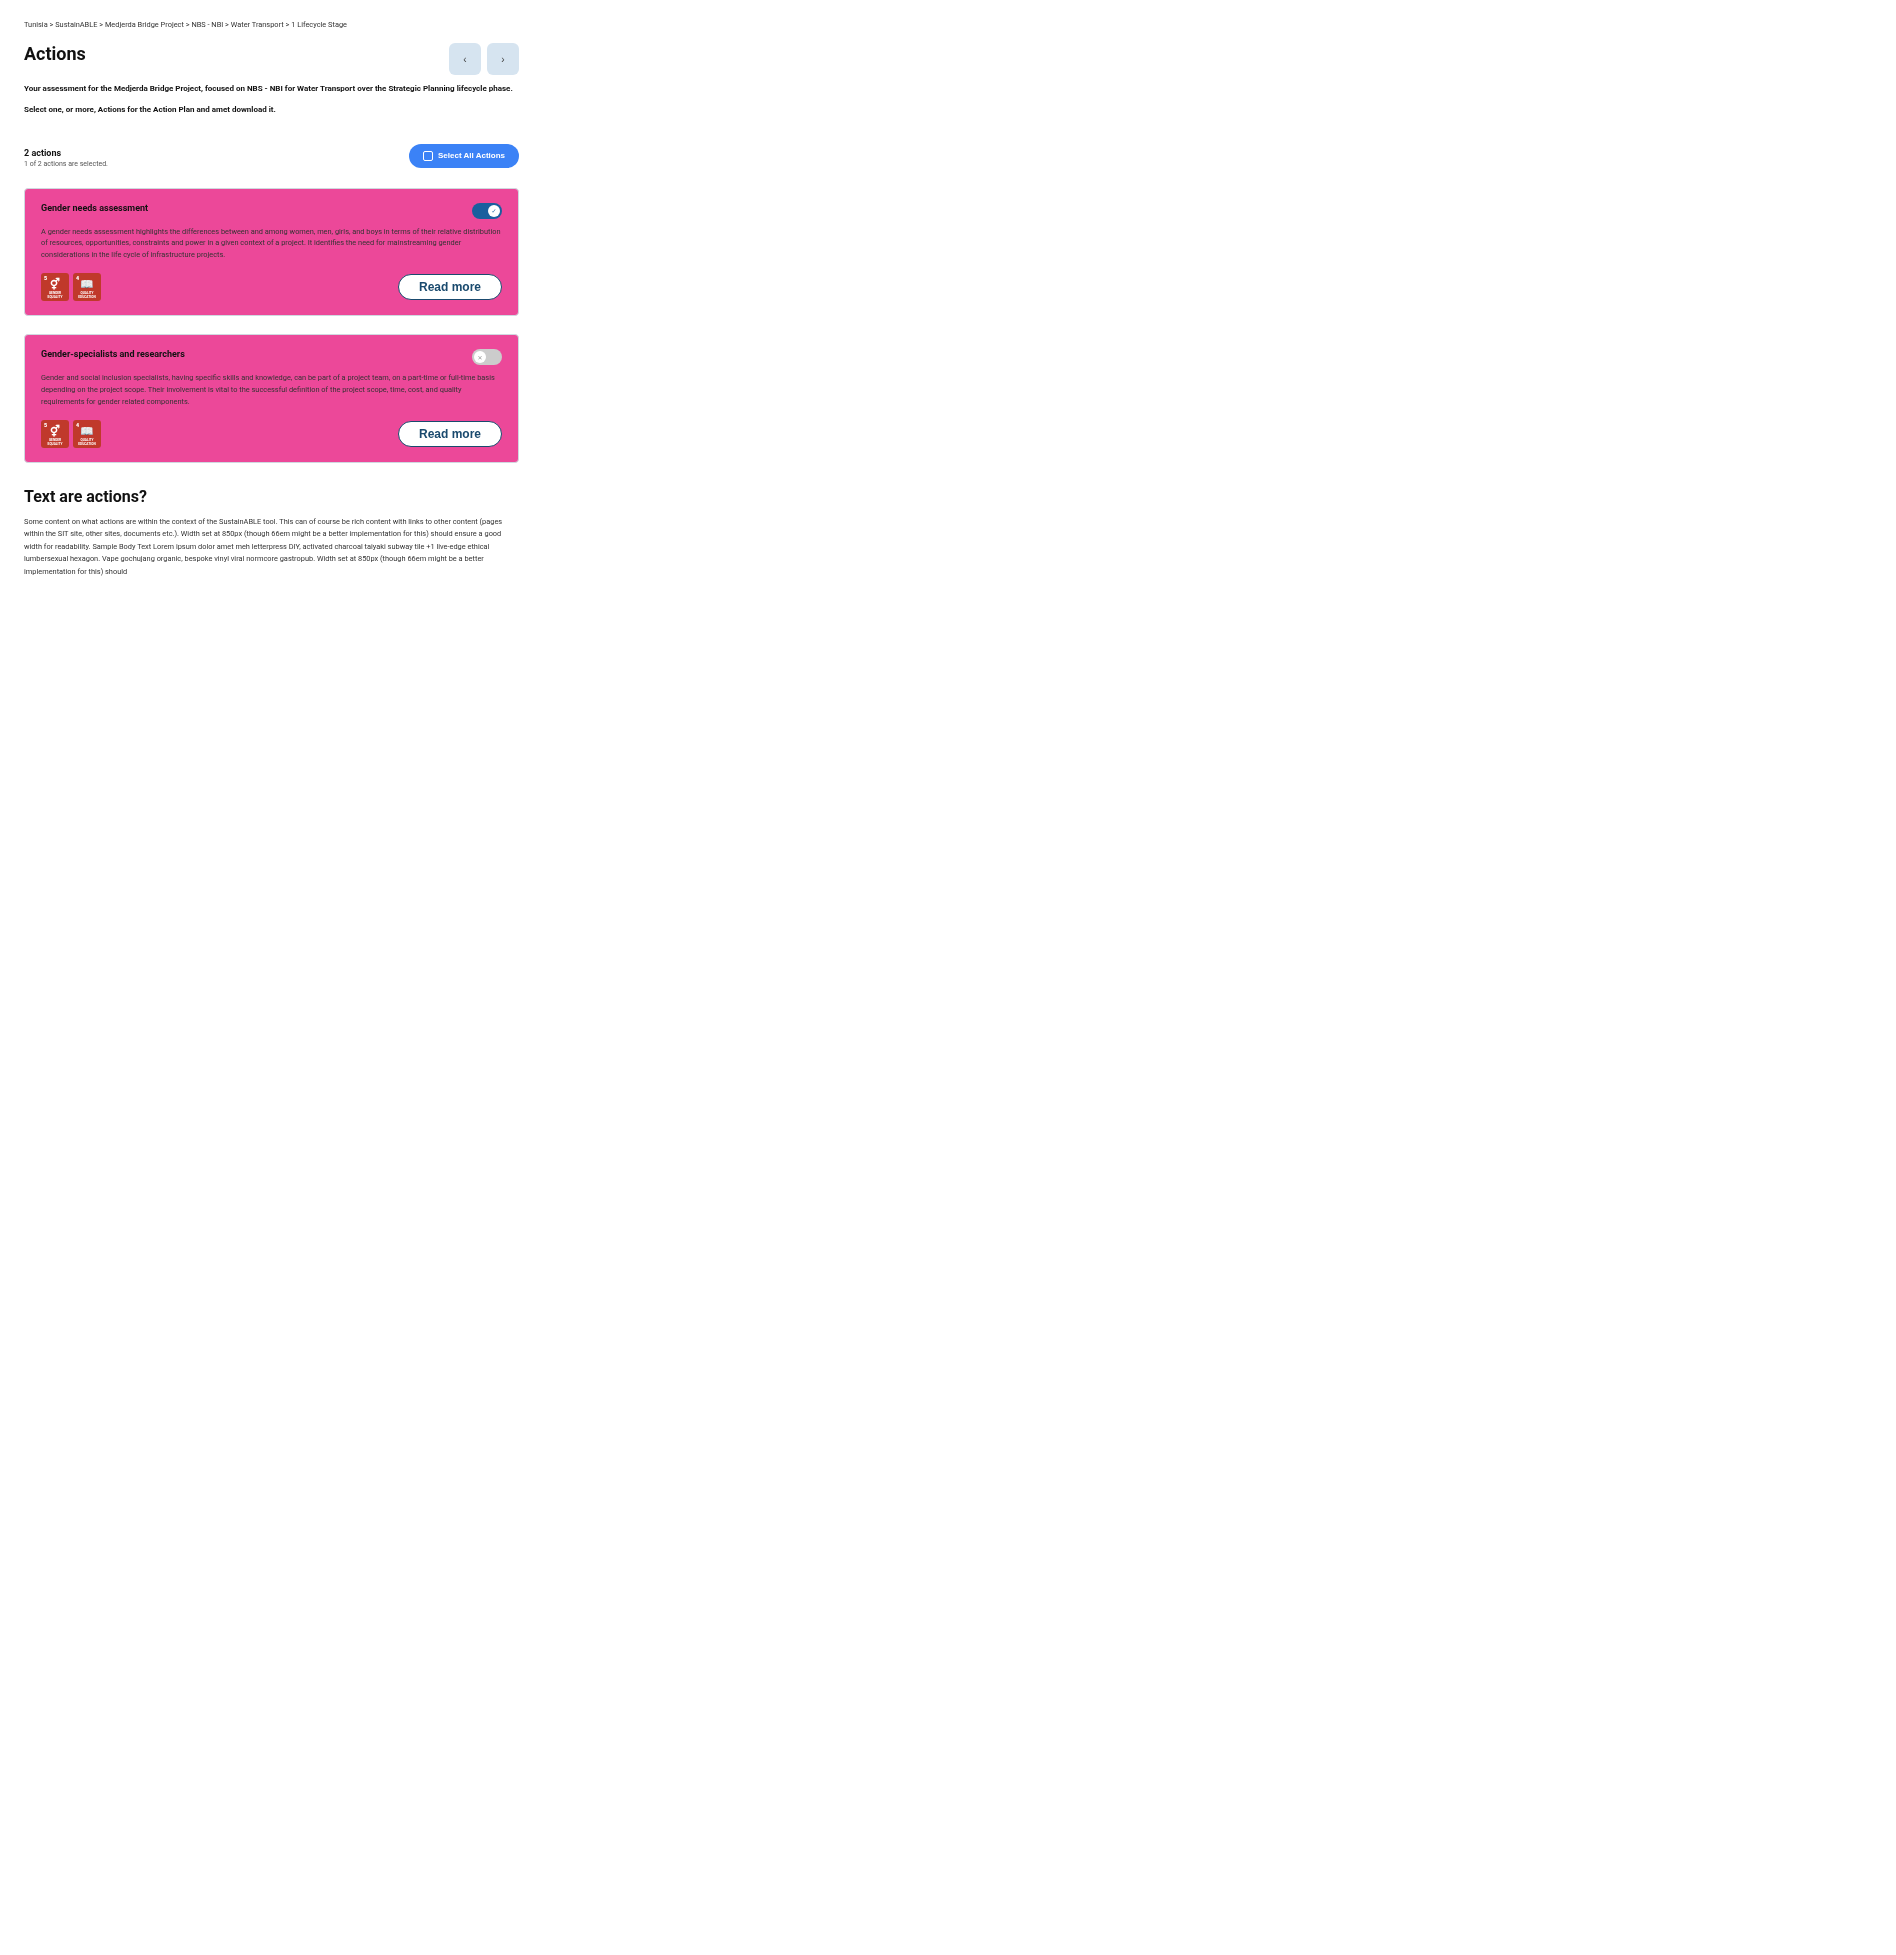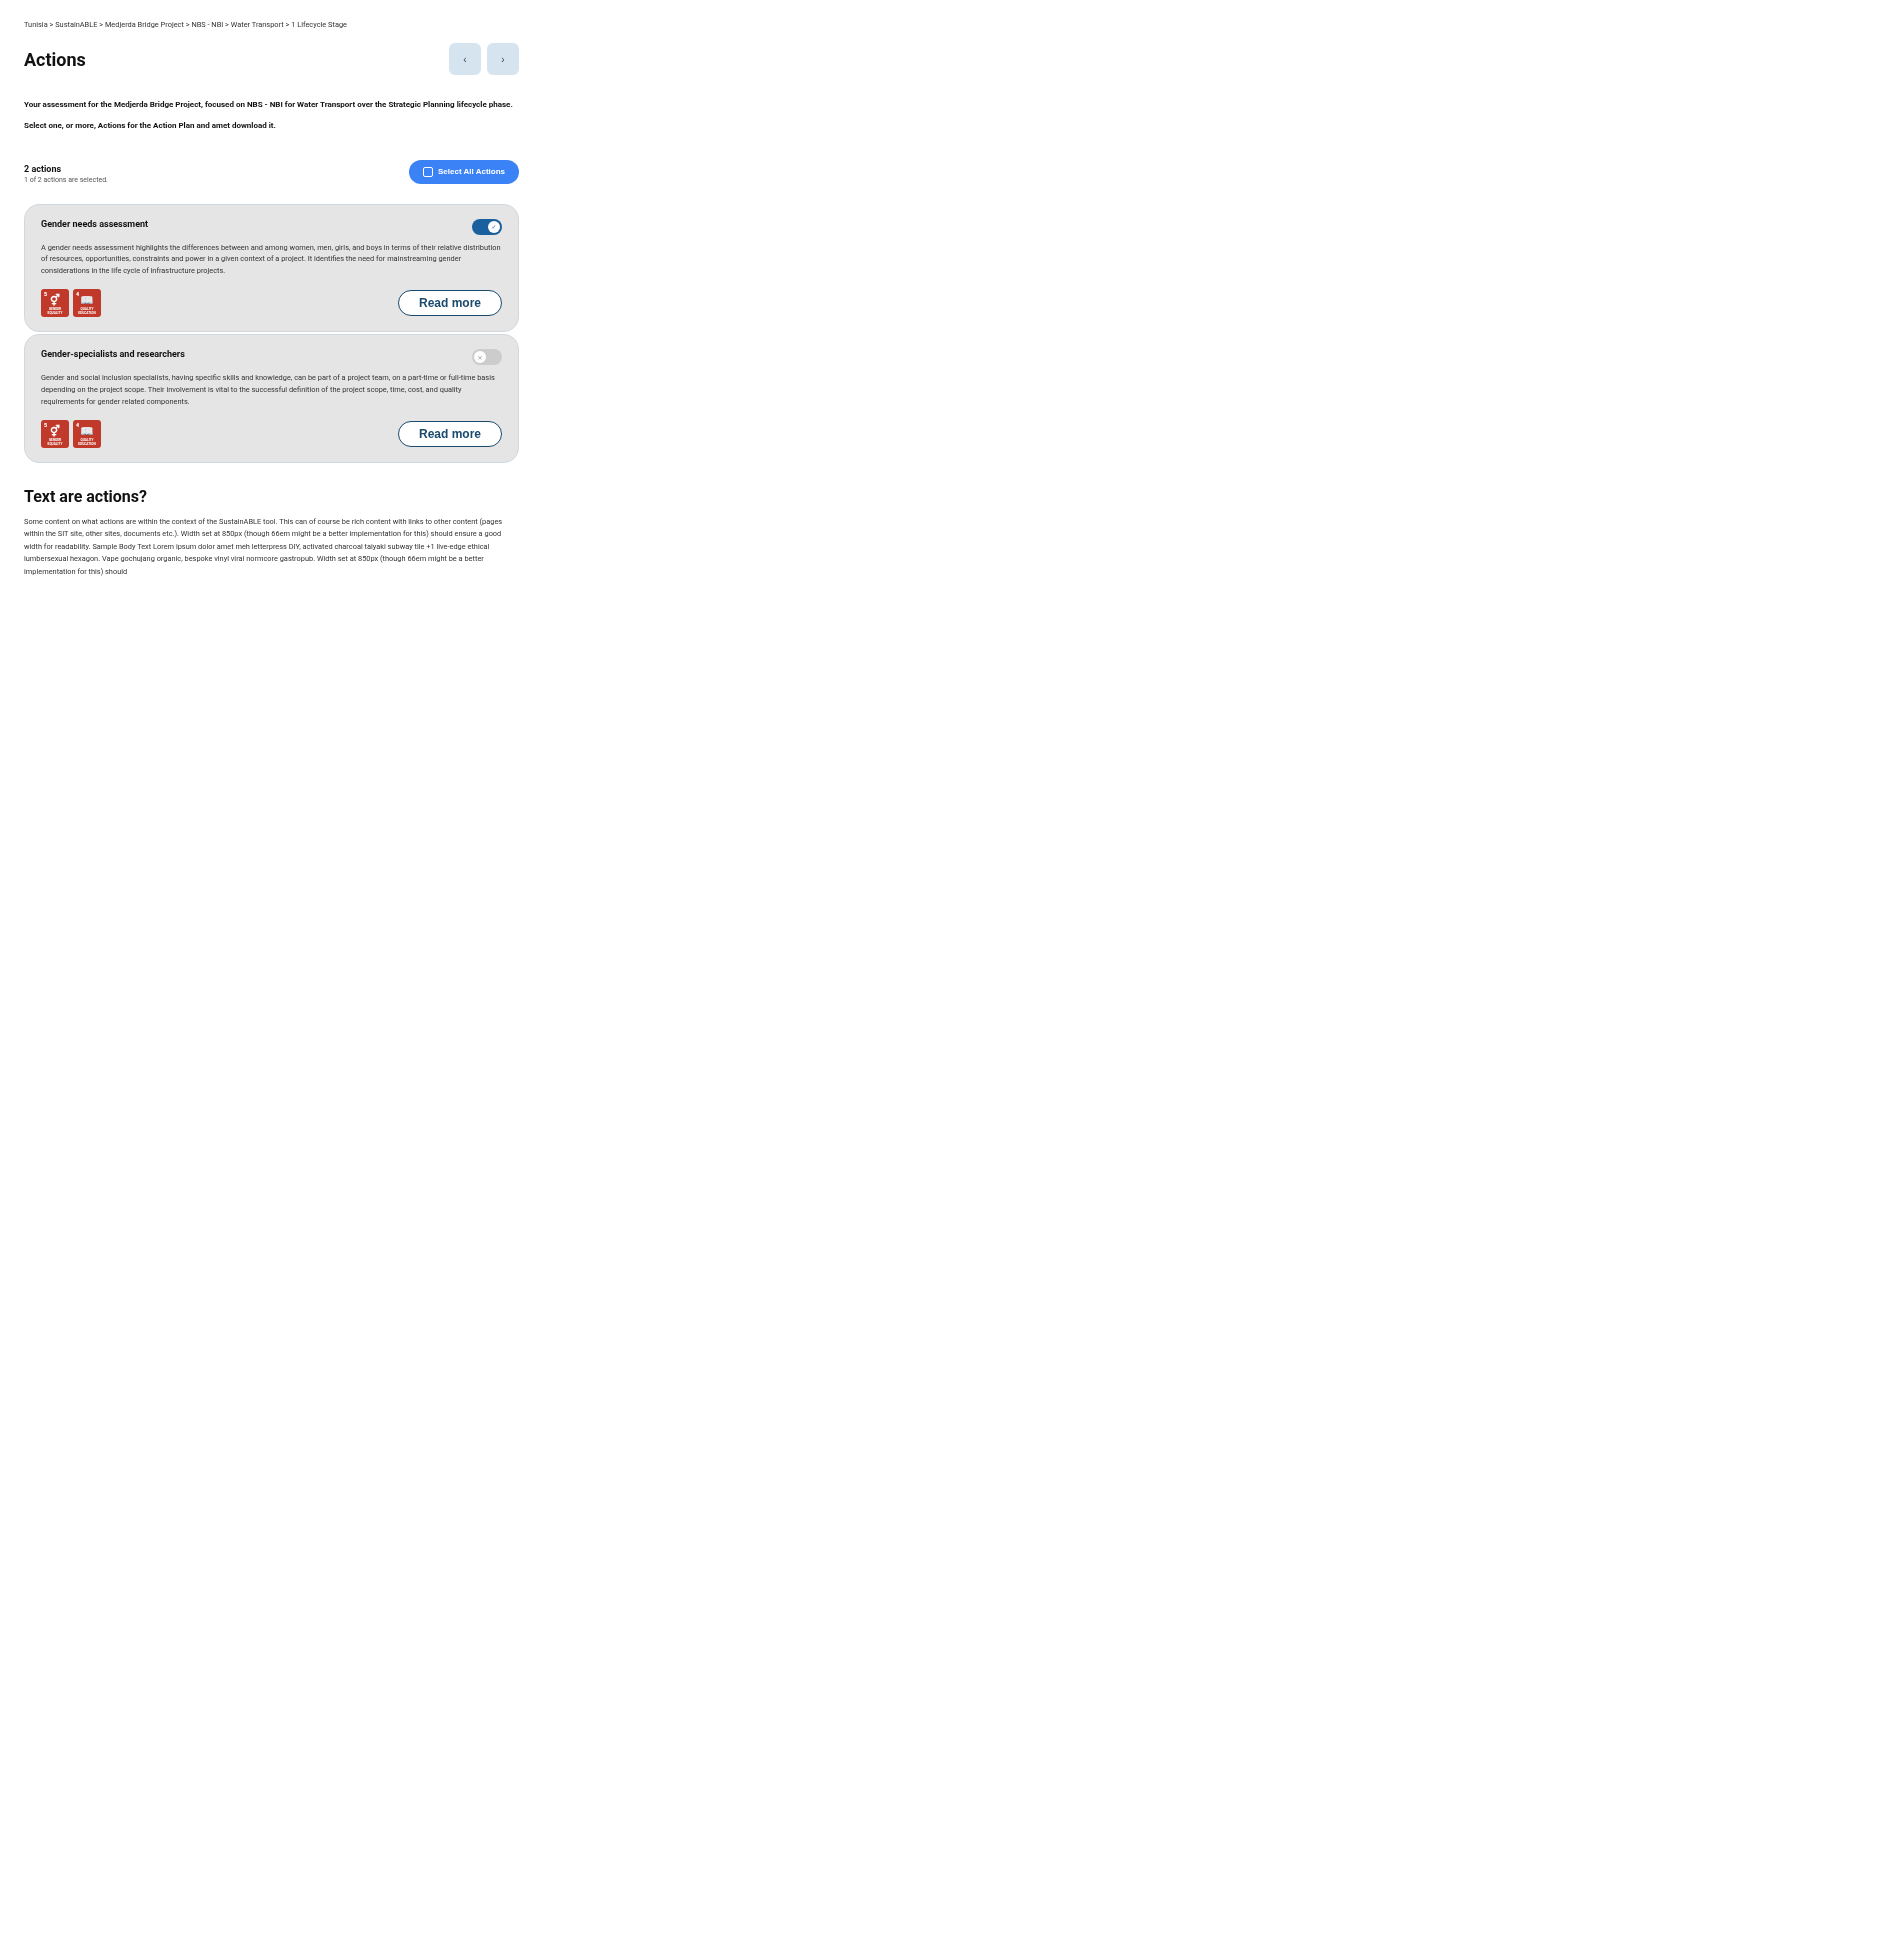--- a/index.html
+++ b/index.html
@@ -18,22 +18,22 @@
 
     .breadcrumb {
       font-size: 7.4px;
       color: #333;
       margin-bottom: 14px;
     }
 
     .page-header {
       display: flex;
       justify-content: space-between;
-      align-items: center;
-      margin-bottom: 24px;
+      align-items: flex-start;
+      margin-bottom: 8px;
     }
 
     .page-title {
       font-size: 18px;
       font-weight: 700;
       color: #111;
     }
 
     .nav-buttons {
       display: flex;
@@ -103,24 +103,24 @@
     .checkbox-icon {
       width: 10px;
       height: 10px;
       border: 1px solid #fff;
       border-radius: 2px;
       display: inline-block;
     }
 
     .action-card {
       border: 0.5px solid #d0d8e0;
-      border-radius: 15px;
+      border-radius: 4px;
       padding: 14px 16px;
-      margin-bottom: 2px;
-      background: #e5e5e5;
+      margin-bottom: 18px;
+      background: #ec4899;
     }
 
     .action-card-header {
       display: flex;
       justify-content: space-between;
       align-items: flex-start;
       margin-bottom: 7px;
     }
 
     .action-card-title {

